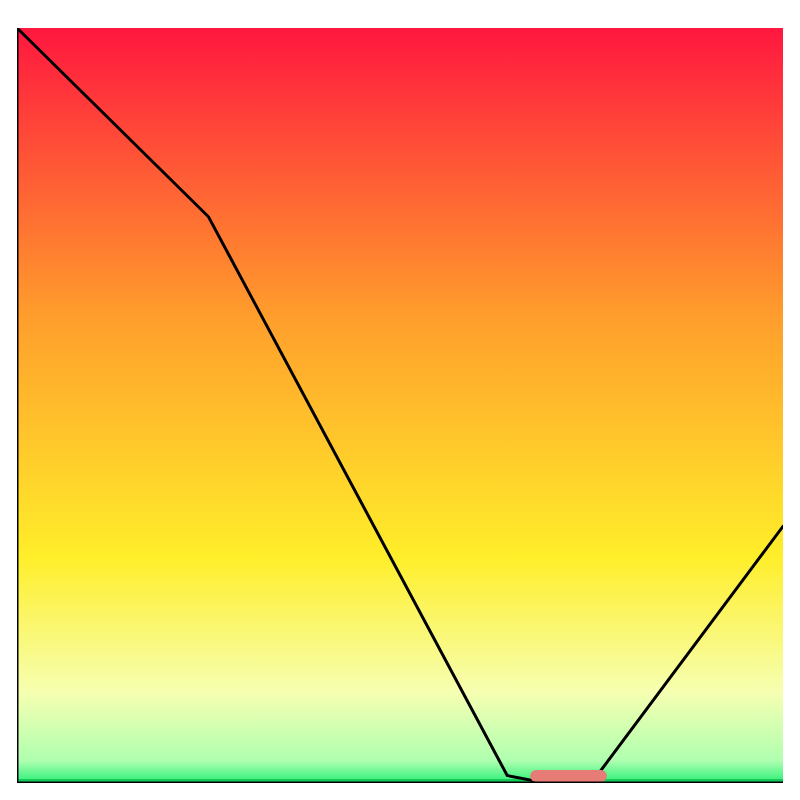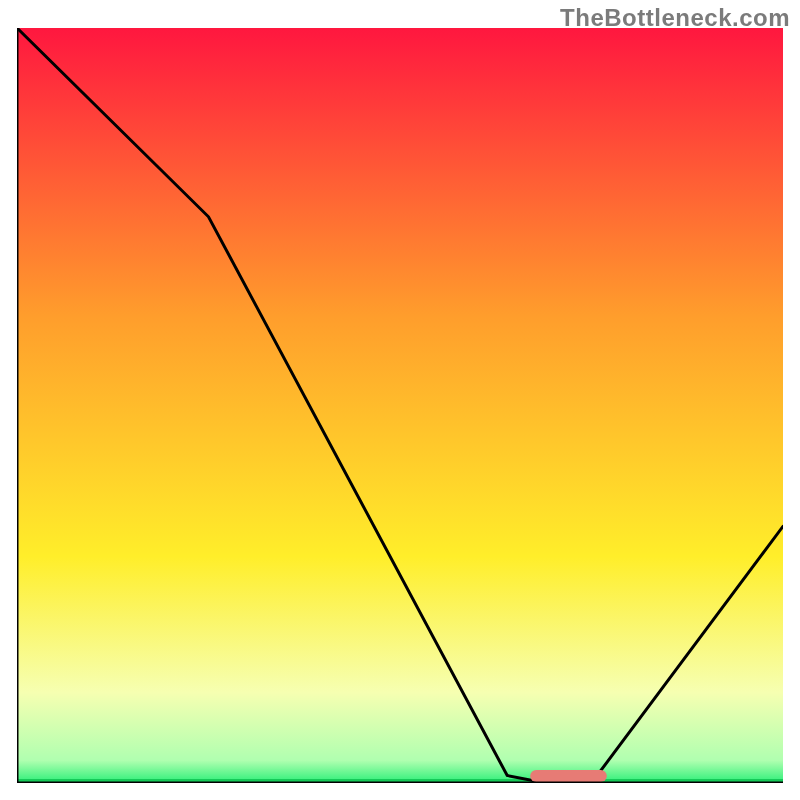--- a/index.html
+++ b/index.html
@@ -37,21 +37,20 @@
     display: block;
     width: 766px;
     height: 755px;
   }
 </style>
 </head>
 <body>
 
 <div class="stage">
 
-  <div class="watermark">TheBottleneck.com</div>
 
   <div class="plot">
     <svg viewBox="0 0 766 755" preserveAspectRatio="none">
       <defs>
         <linearGradient id="bg-grad" x1="0" y1="0" x2="0" y2="1">
           <stop id="g0" offset="0%" stop-color="#ff173f"></stop>
           <stop id="g1" offset="38%" stop-color="#ff9d2c"></stop>
           <stop id="g2" offset="70%" stop-color="#ffee2a"></stop>
           <stop id="g3" offset="88%" stop-color="#f6ffb1"></stop>
           <stop id="g4" offset="97%" stop-color="#b0ffb0"></stop>

